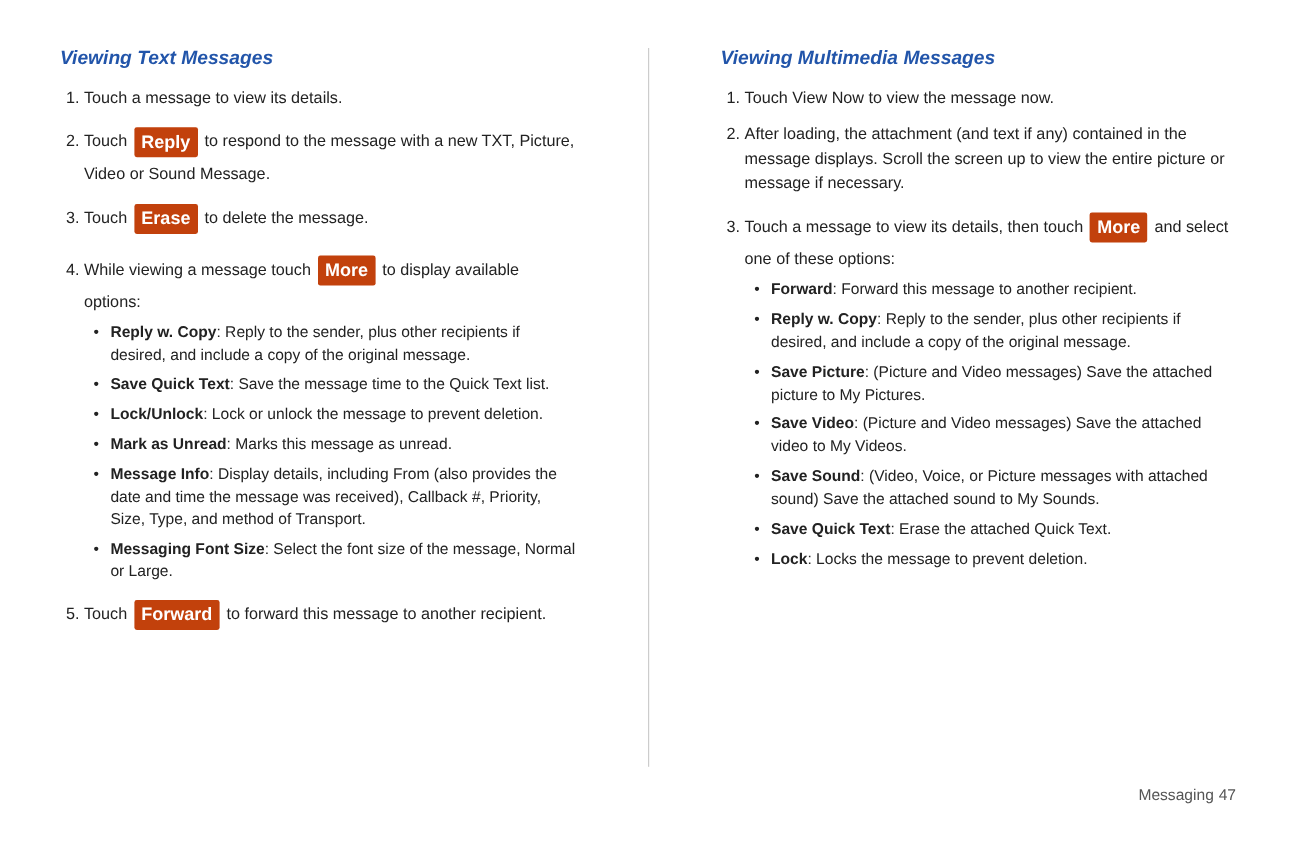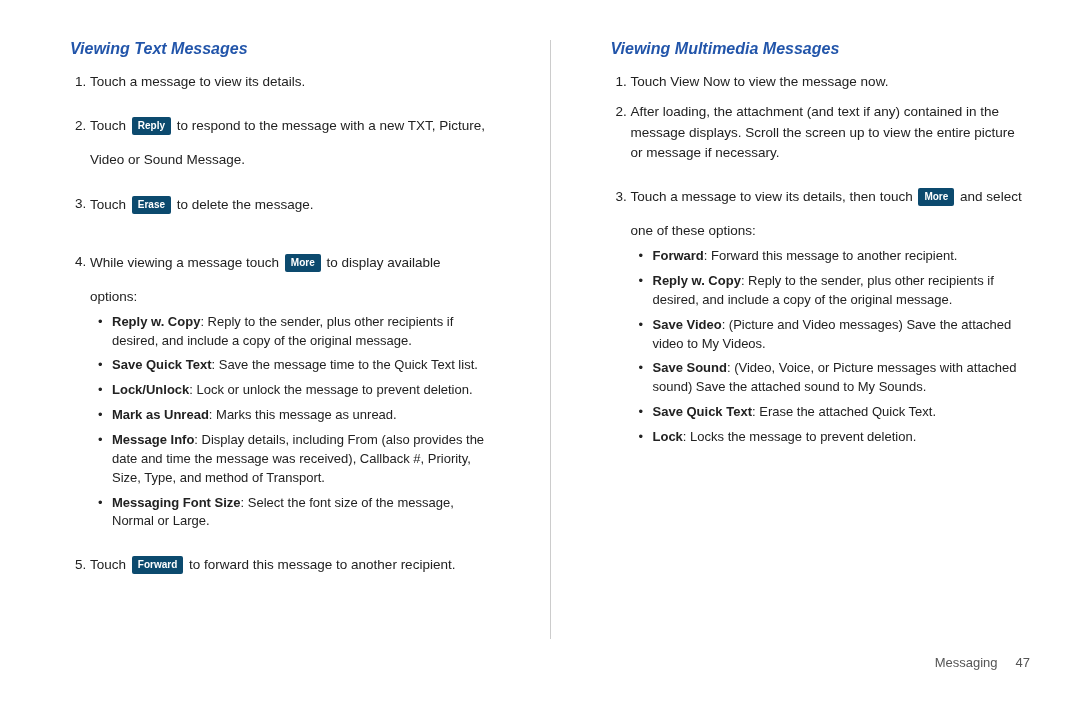--- a/index.html
+++ b/index.html
@@ -14,21 +14,21 @@
       background: #ffffff;
       font-family: 'Arial', sans-serif;
       font-size: 13.5px;
       color: #222;
       overflow: hidden;
     }
 
     .page {
       width: 1080px;
       height: 700px;
-      padding: 40px 50px 30px 70px;
+      padding: 40px 50px 30px 50px;
       display: flex;
       flex-direction: column;
     }
 
     .columns {
       display: flex;
       flex-direction: row;
       gap: 60px;
       flex: 1;
     }
@@ -50,28 +50,28 @@
       margin-bottom: 0;
     }
 
     ol > li {
       margin-bottom: 10px;
       line-height: 1.5;
     }
 
     .inline-btn {
       display: inline-block;
-      background: #0c4a6e;
+      background: #c2410c;
       color: #fff;
-      font-size: 10px;
+      font-size: 15px;
       font-weight: bold;
       padding: 2px 6px;
       border-radius: 2px;
       vertical-align: middle;
-      margin: 15px 2px;
+      margin: 4px 2px;
       line-height: 1.4;
     }
 
     .bullet-list {
       list-style: none;
       padding-left: 8px;
       margin-top: 6px;
     }
 
     .bullet-list li {
@@ -95,21 +95,21 @@
 
     .or-line {
       margin: 6px 0 6px 0;
       font-size: 13.5px;
     }
 
     .footer {
       display: flex;
       justify-content: flex-end;
       align-items: center;
-      gap: 18px;
+      gap: 4px;
       margin-top: 16px;
       font-size: 13px;
       color: #555;
     }
 
     .divider {
       width: 1px;
       background: #ccc;
       align-self: stretch;
       margin: 0;
@@ -190,20 +190,23 @@
           <span>and select one of these options:</span>
 
           <ul class="bullet-list">
             <li>
               <strong>Forward</strong><span>: Forward this message to another recipient.</span>
             </li>
             <li>
               <strong>Reply w. Copy</strong><span>: Reply to the sender, plus other recipients if desired, and include a copy of the original message.</span>
             </li>
             <li>
+              <strong>Save Picture</strong><span>: (Picture and Video messages) Save the attached picture to My Pictures.</span>
+            </li>
+            <li>
               <strong>Save Video</strong><span>: (Picture and Video messages) Save the attached video to My Videos.</span>
             </li>
             <li>
               <strong>Save Sound</strong><span>: (Video, Voice, or Picture messages with attached sound) Save the attached sound to My Sounds.</span>
             </li>
             <li>
               <strong>Save Quick Text</strong><span>: Erase the attached Quick Text.</span>
             </li>
             <li>
               <strong>Lock</strong><span>: Locks the message to prevent deletion.</span>

